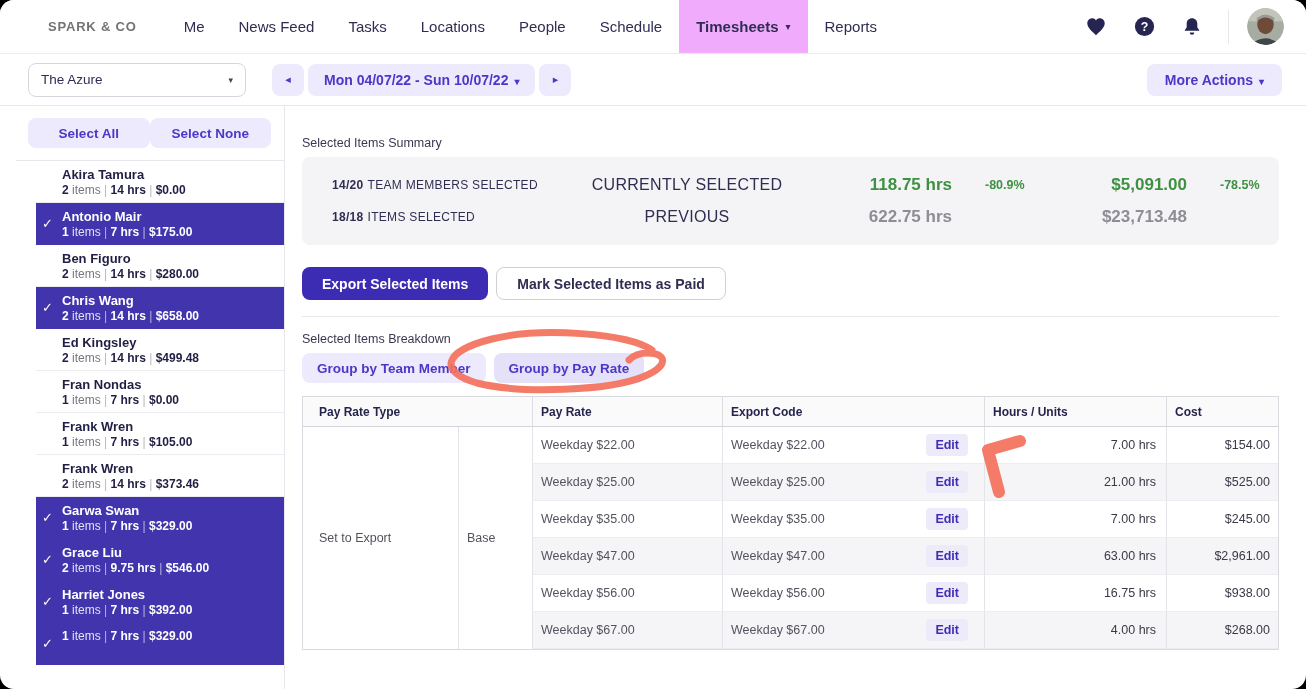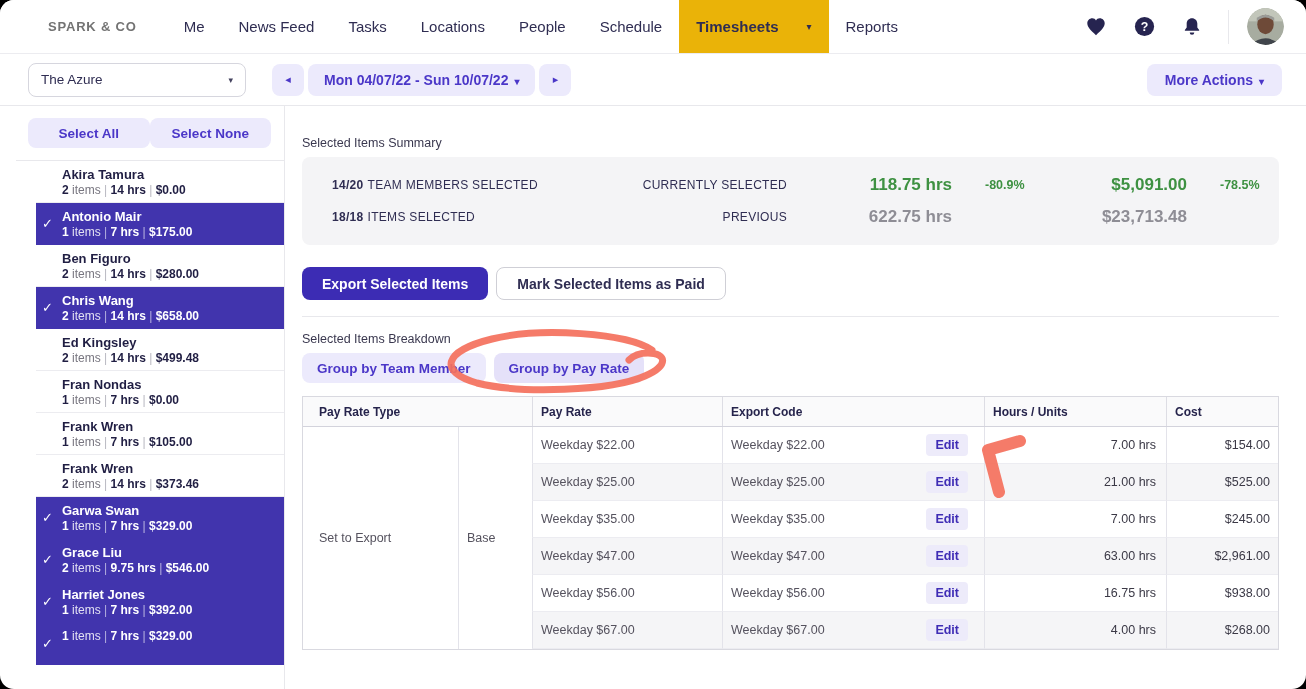--- a/index.html
+++ b/index.html
@@ -4,21 +4,21 @@
 <style>
   * { margin:0; padding:0; box-sizing:border-box; }
   html,body { width:1306px; height:689px; background:#000; font-family:"Liberation Sans","DejaVu Sans",sans-serif; }
   .screen { position:relative; width:1306px; height:689px; border-radius:14px; overflow:hidden; background:#fff; }
 
   
   .topnav { height:54px; display:flex; align-items:stretch; background:#fff; border-bottom:1px solid #ececf0; padding-left:48px; }
   .logo { align-self:center; color:#737373; font-weight:bold; font-size:13px; letter-spacing:.8px; margin-right:30px; }
   .nav-items { display:flex; align-items:stretch; }
   .nav-item { display:flex; align-items:center; padding:0 17px; font-size:15px; color:#2F2D52; font-weight:500; cursor:pointer; }
-  .nav-item.active { background:#eab308; font-weight:bold;gap:21px; }
+  .nav-item.active { background:#f0abfc; font-weight:bold; }
   .nav-caret { display:none; font-size:10px; margin-left:7px; color:#2F2D52; }
   .nav-item.with-caret .nav-caret { display:inline; }
   .nav-right { margin-left:auto; display:flex; align-items:center; padding-right:22px; }
   .icon-btn { width:24px; height:24px; margin:0 12px; display:flex; align-items:center; justify-content:center; cursor:pointer; }
   .nav-divider { width:1px; height:34px; background:#e8e8ec; margin:0 12px; }
   .avatar { width:37px; height:37px; border-radius:50%; overflow:hidden; cursor:pointer; margin-left:6px; }
 
   
   .toolbar { height:52px; display:flex; align-items:center; border-bottom:1px solid #e8e8ec; padding:0 24px 0 28px; }
   .loc-select { width:218px; height:34px; border:1px solid #d6d6de; border-radius:8px; display:flex; align-items:center; justify-content:space-between; padding:0 12px; font-size:13.5px; color:#2F2D52; cursor:pointer; background:#fff; }
@@ -50,21 +50,21 @@
 
   .main { flex:1; padding:30px 27px 0 17px; }
   .section-label { font-size:12.5px; color:#3A384F; margin-bottom:7px; }
 
   
   .summary-panel { background:#F4F4F6; border-radius:8px; padding:12px 22px 12px 30px; display:flex; align-items:center; }
   .sum-left { width:255px; }
   .sum-stat { height:32px; display:flex; align-items:center; font-size:12px; color:#2F2D52; letter-spacing:.3px; }
   .sum-stat b { margin-right:4px; }
   .sum-grid { display:grid; grid-template-columns:200px 165px 80px 155px 70px; grid-auto-rows:32px; align-items:center; flex:1; }
-  .sg-label { text-align:right; font-size:12px; color:#2F2D52; letter-spacing:.3px; }
+  .sg-label { text-align:center; font-size:16px; color:#2F2D52; letter-spacing:.3px; }
   .sg-val { text-align:right; font-size:17px; font-weight:bold; }
   .sg-pct { font-size:12.5px; font-weight:bold; padding-left:33px; }
   .green { color:#3E9142; }
   .grayval { color:#8E8D95; }
 
   .action-row { margin-top:22px; display:flex; gap:8px; }
   .btn-primary { height:33px; border:none; border-radius:8px; background:#3C2CB4; color:#fff; font-size:14px; font-weight:bold; padding:0 20px; cursor:pointer; }
   .btn-secondary { height:33px; border:1px solid #cfcfd6; border-radius:8px; background:#fff; color:#2F2D52; font-size:14px; font-weight:bold; padding:0 20px; cursor:pointer; }
   .hdivider { border-bottom:1px solid #e8e8ec; margin-top:16px; }
   .breakdown-label { margin-top:15px; }

